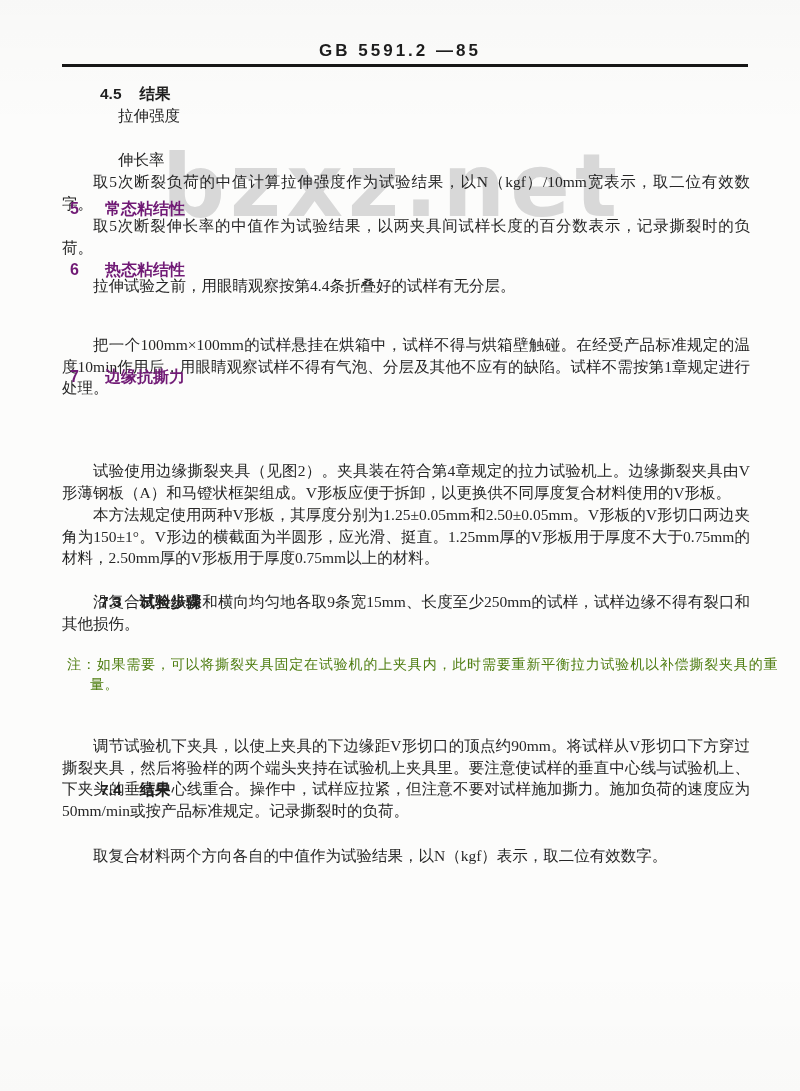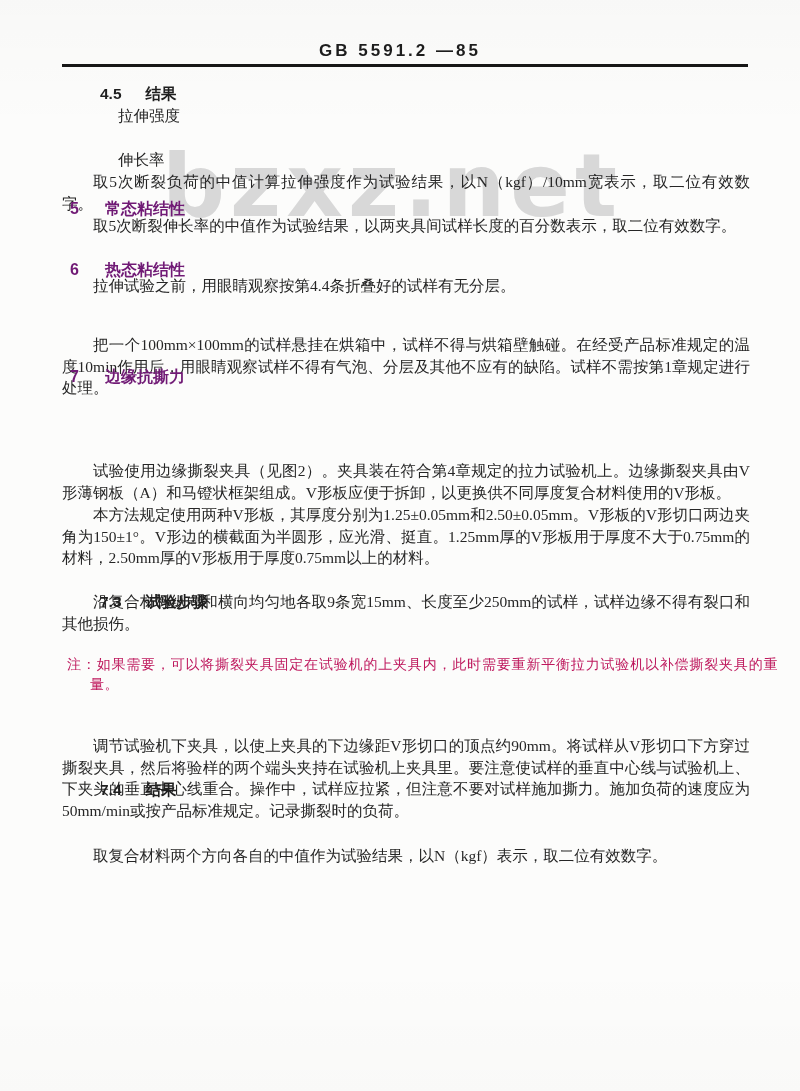--- a/index.html
+++ b/index.html
@@ -40,45 +40,45 @@
   .para{text-align:justify;text-indent:31px;margin-top:44px;}
   .plain{padding-left:56px;}
   .sub-h{
     font-family:"Liberation Sans","DejaVu Sans",sans-serif;
     font-weight:bold;font-size:15.5px;padding-left:38px;color:#1f1f1f;
   }
   .sec-h{
     font-family:"Liberation Sans","DejaVu Sans",sans-serif;
     font-weight:bold;font-size:16px;padding-left:8px;color:#701a75;
   }
-  .sub-h .num{display:inline-block;margin-right:24px;}
+  .sub-h .num{display:inline-block;margin-right:18px;}
   .sec-h .num{display:inline-block;margin-right:26px;}
   .note{
     font-size:14px;line-height:20px;letter-spacing:0.5px;
     padding-left:28px;text-indent:-23px;text-align:justify;
-    color:#be185d;
+    color:#4d7c0f;
   }
 </style>
 </head>
 <body>
 
 <div class="page">
 
   <div class="watermark">bzxz.net</div>
 
   <div class="header-title">GB 5591.2 —85</div>
   <div class="header-rule"></div>
 
   <div class="block sub-h" style="top:83px">
     <span class="num">4.5</span><span>结果</span>
   </div>
   <div class="block plain" style="top:105px">拉伸强度</div>
   <div class="block para" style="top:127px">取5次断裂负荷的中值计算拉伸强度作为试验结果，以N（kgf）/10mm宽表示，取二位有效数字。</div>
   <div class="block plain" style="top:149px">伸长率</div>
-  <div class="block para" style="top:171px">取5次断裂伸长率的中值作为试验结果，以两夹具间试样长度的百分数表示，取二位有效数字。</div>
+  <div class="block para" style="top:171px">取5次断裂伸长率的中值作为试验结果，以两夹具间试样长度的百分数表示，记录撕裂时的负荷。</div>
 
   <div class="block sec-h" style="top:198px">
     <span class="num">5</span><span>常态粘结性</span>
   </div>
   <div class="block para" style="top:231px">拉伸试验之前，用眼睛观察按第4.4条折叠好的试样有无分层。</div>
 
   <div class="block sec-h" style="top:259px">
     <span class="num">6</span><span>热态粘结性</span>
   </div>
   <div class="block para" style="top:290px">把一个100mm×100mm的试样悬挂在烘箱中，试样不得与烘箱壁触碰。在经受产品标准规定的温度10min作用后，用眼睛观察试样不得有气泡、分层及其他不应有的缺陷。试样不需按第1章规定进行处理。</div>

